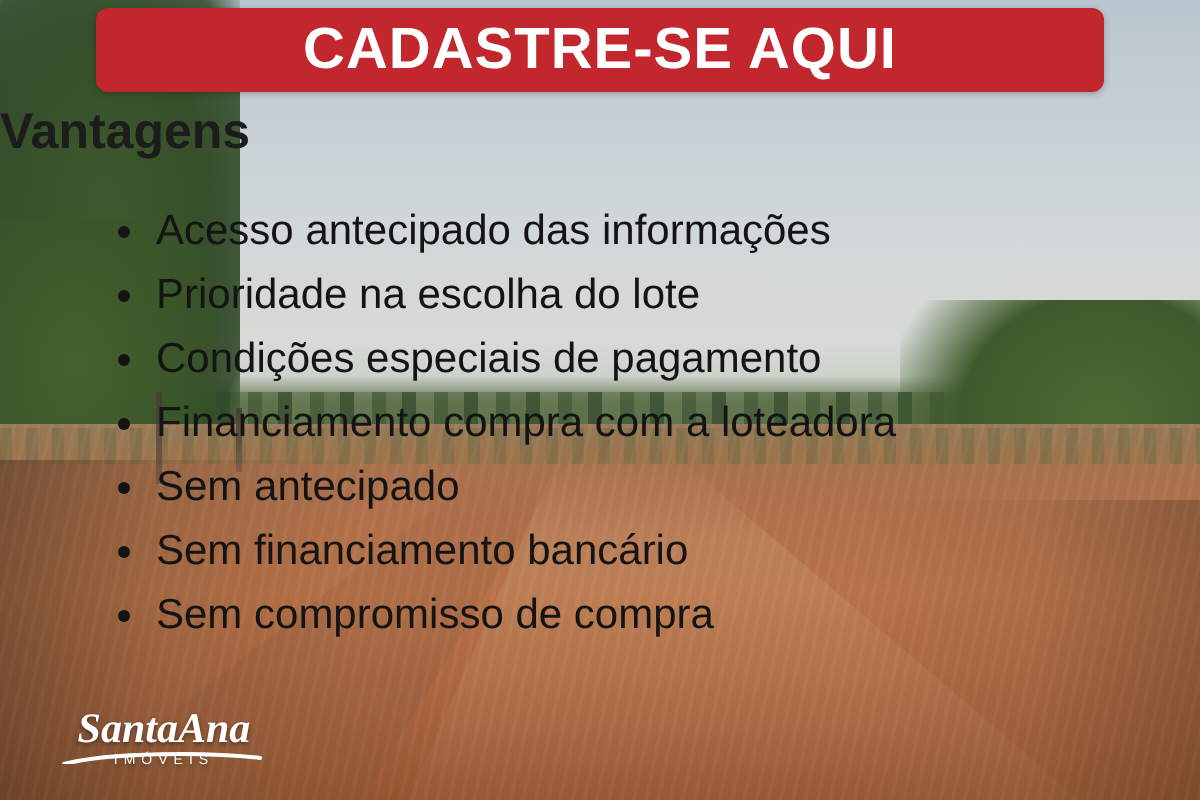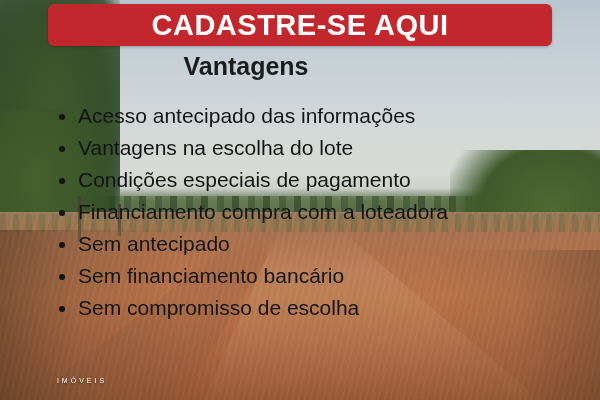--- a/index.html
+++ b/index.html
@@ -167,21 +167,21 @@
     font-size: 29px;
     font-weight: bold;
     letter-spacing: 0.5px;
     line-height: 1;
   }
   
   .subtitle {
     position: absolute;
     left: 0; top: 52px;
     width: 492px;
-    text-align: center;
+    text-align: left;
     font-size: 25px;
     font-weight: bold;
     color: #1c1c1c;
   }
   
   .benefits {
     position: absolute;
     left: 58px; top: 100px;
     width: 500px;
     margin: 0;
@@ -248,29 +248,30 @@
   </div>
 
   <div class="title-banner">
     <span class="title-text">CADASTRE-SE AQUI</span>
   </div>
 
   <div class="subtitle">Vantagens</div>
 
   <ul class="benefits">
     <li>Acesso antecipado das informações</li>
-    <li>Vantagens na escolha do lote</li>
+    <li>Prioridade na escolha do lote</li>
     <li>Condições especiais de pagamento</li>
     <li>Financiamento compra com a loteadora</li>
     <li>Sem antecipado</li>
     <li>Sem financiamento bancário</li>
-    <li>Sem compromisso de escolha</li>
+    <li>Sem compromisso de compra</li>
   </ul>
 
   <div class="logo">
+    <div class="logo-name">SantaAna</div>
     <div class="logo-swoosh">
       <svg width="104" height="10" viewBox="0 0 104 10" xmlns="http://www.w3.org/2000/svg">
         <path d="M2 7 C 25 1, 75 1, 100 4" stroke="#ffffff" stroke-width="2" fill="none" stroke-linecap="round"></path>
       </svg>
     </div>
     <div class="logo-sub">IMÓVEIS</div>
   </div>
 
 </div>
 

